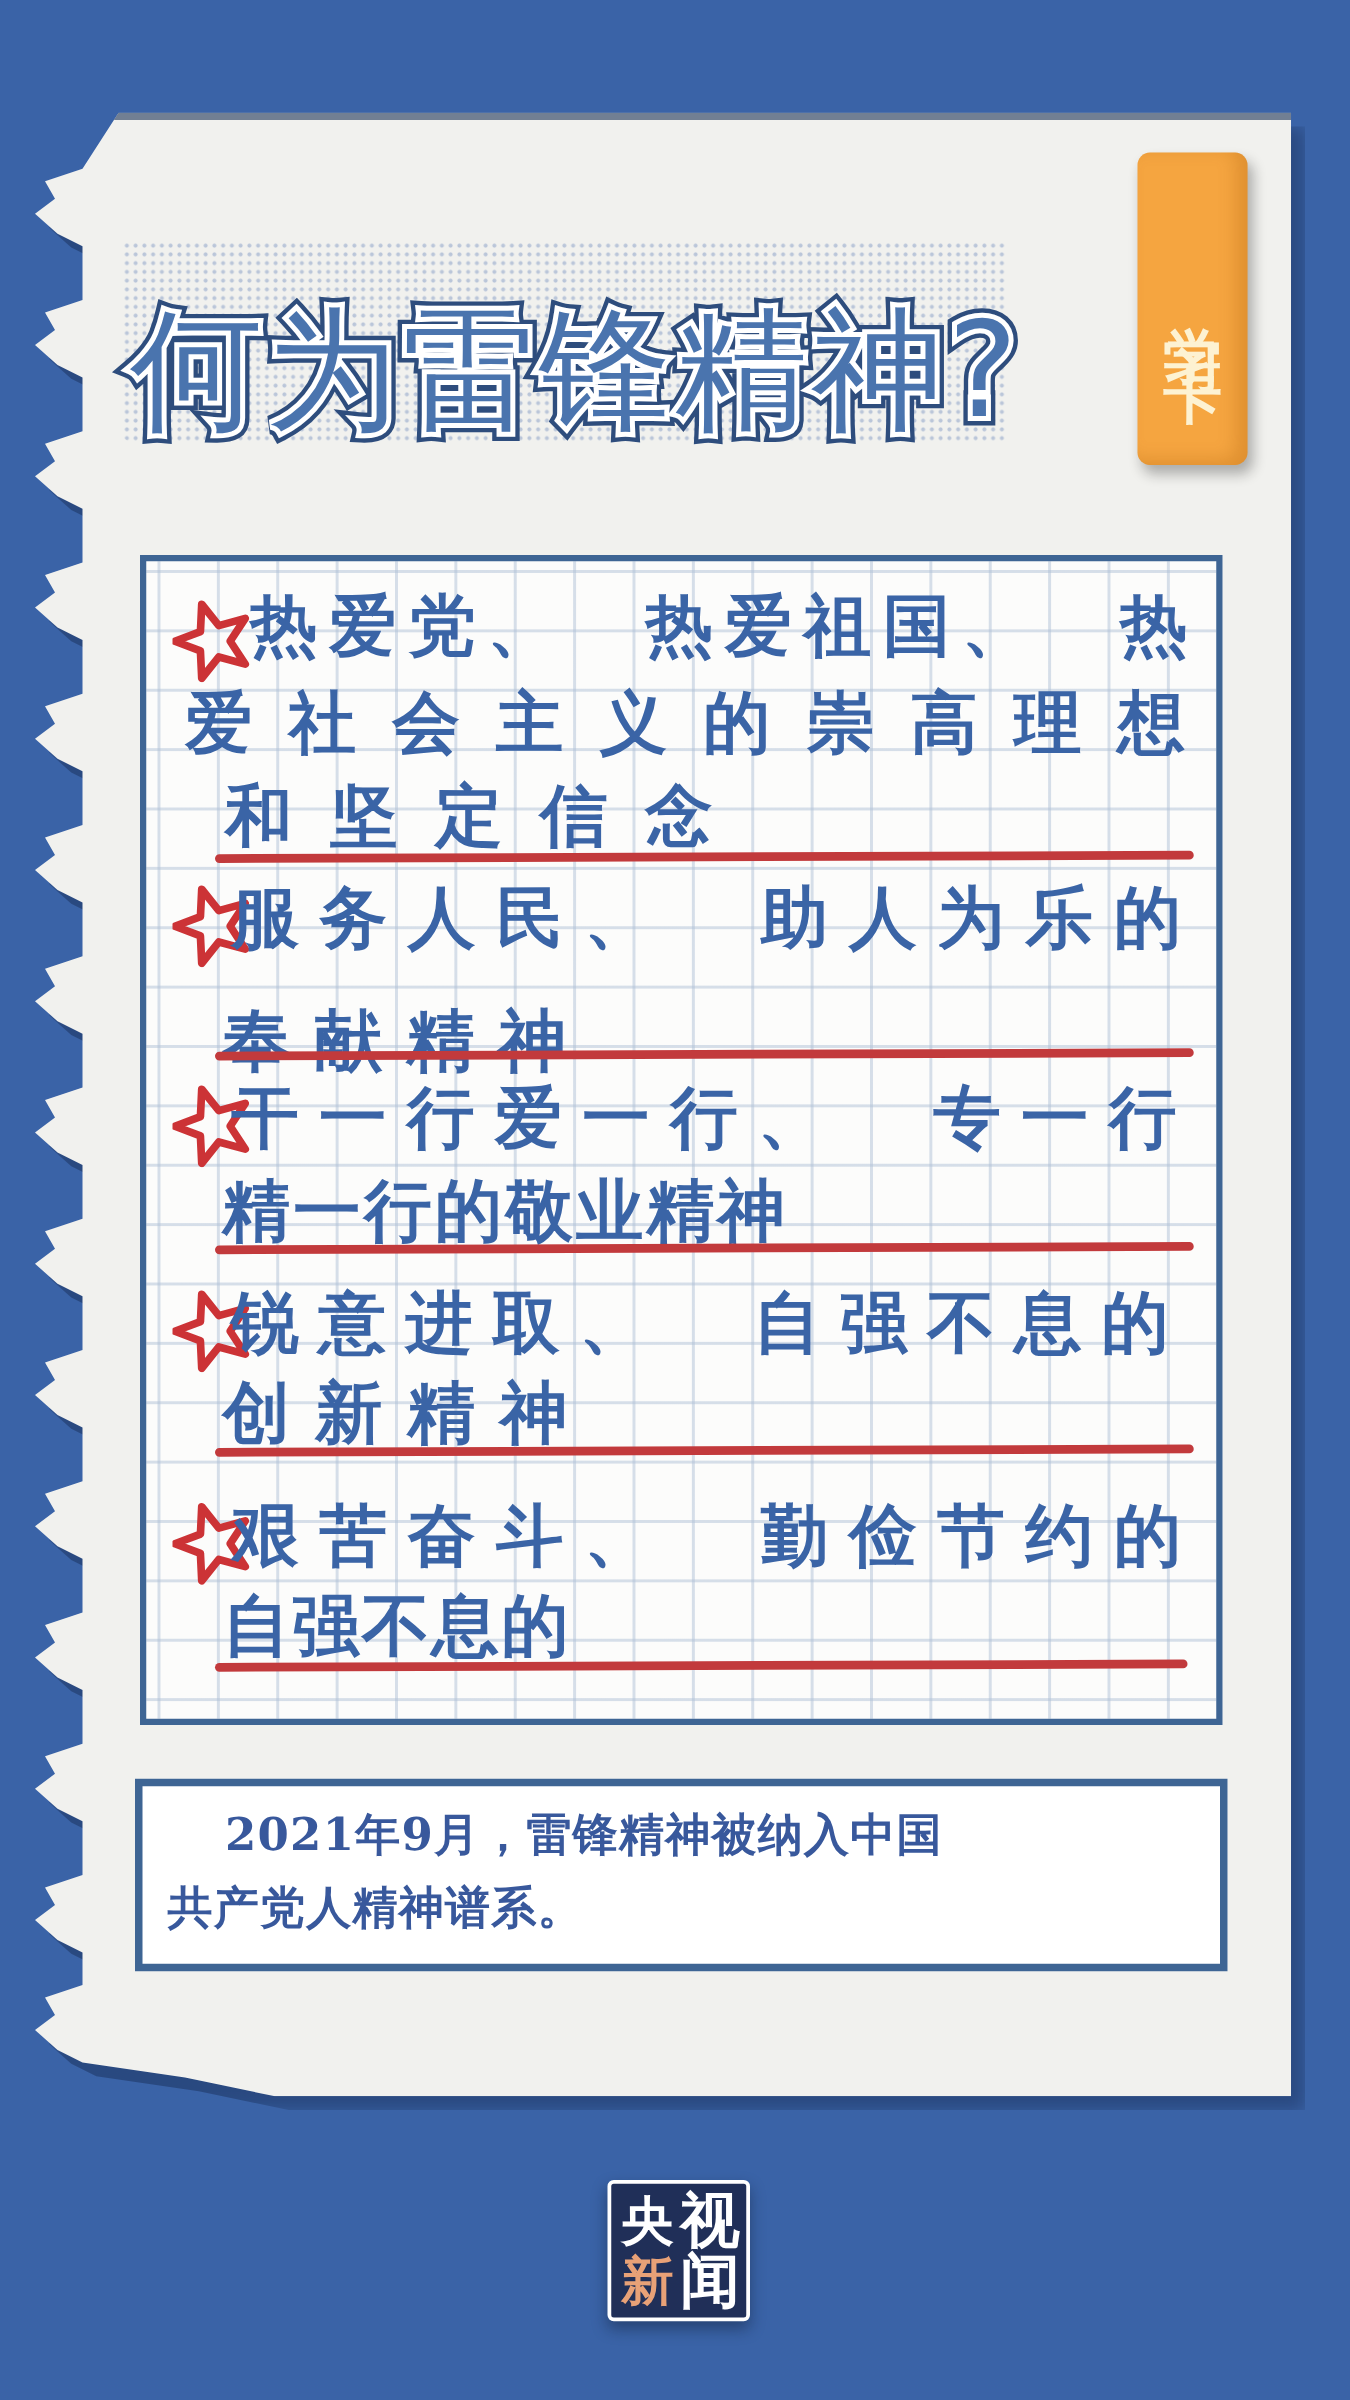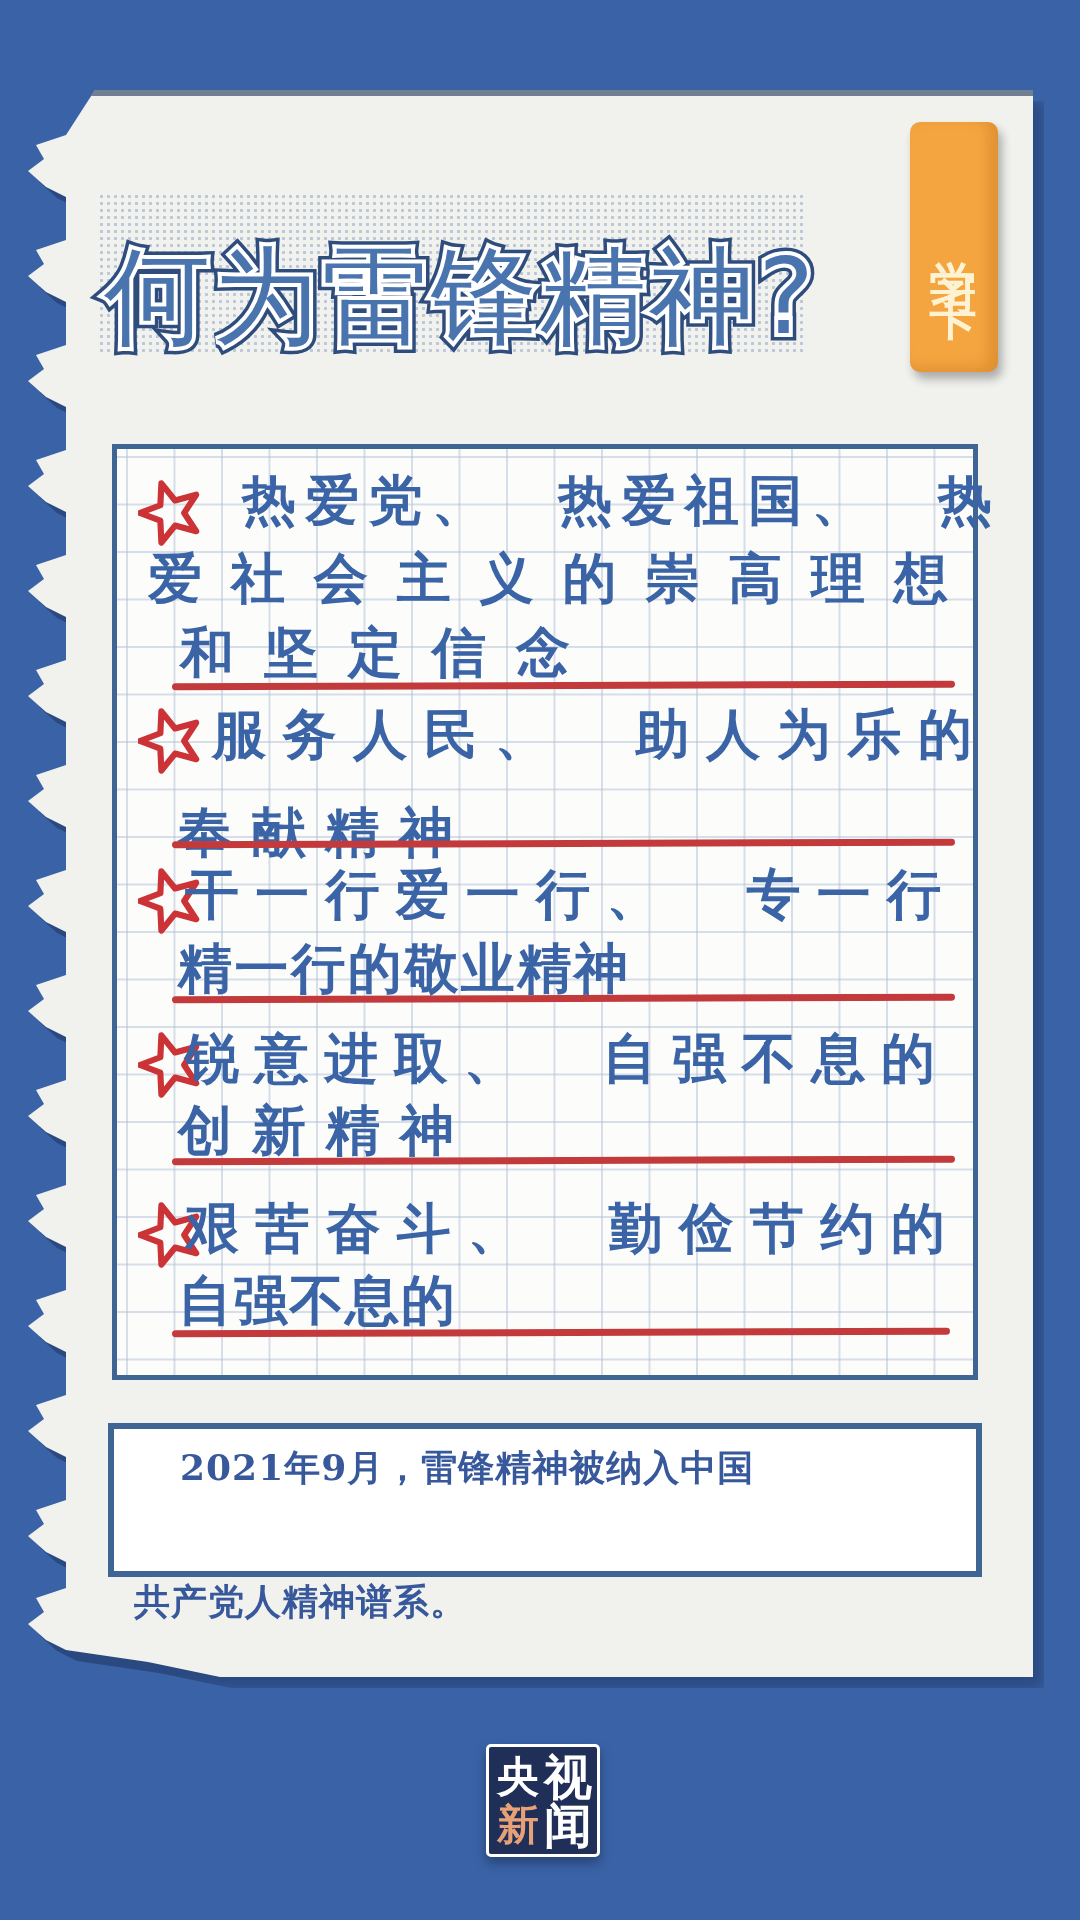--- a/index.html
+++ b/index.html
@@ -138,29 +138,29 @@
 
 <div class="tab">
   <div class="tab-label">学习卡</div>
 </div>
 
 <div class="main-box"></div>
 
 <svg class="star" style="left:138px;top:480px;" viewBox="0 0 70 70">
   <polygon points="35,2 43.2,23.7 66.4,24.8 48.3,39.3 54.4,61.7 35,49 15.6,61.7 21.7,39.3 3.6,24.8 26.8,23.7" fill="none" stroke="#cc3336" stroke-width="6.5" stroke-linejoin="round" transform="rotate(-18 35 35)"></polygon>
 </svg>
-<div class="hand-line" style="left:200px;top:470px;width:750px;margin-left:42px;">热爱党、　热爱祖国、　热</div>
+<div class="hand-line" style="left:200px;top:470px;width:750px;">热爱党、　热爱祖国、　热</div>
 <div class="hand-line" style="left:148px;top:548px;width:800px;">爱社会主义的崇高理想</div>
 <div class="hand-line" style="left:180px;top:622px;width:390px;">和坚定信念</div>
 <div class="red-underline" style="left:172px;top:682px;width:783px;"></div>
 
 <svg class="star" style="left:138px;top:708px;" viewBox="0 0 70 70">
   <polygon points="35,2 43.2,23.7 66.4,24.8 48.3,39.3 54.4,61.7 35,49 15.6,61.7 21.7,39.3 3.6,24.8 26.8,23.7" fill="none" stroke="#cc3336" stroke-width="6.5" stroke-linejoin="round" transform="rotate(-18 35 35)"></polygon>
 </svg>
-<div class="hand-line" style="left:185px;top:704px;width:760px;margin-left:27px;">服务人民、　助人为乐的</div>
+<div class="hand-line" style="left:185px;top:704px;width:760px;">服务人民、　助人为乐的</div>
 <div class="hand-line" style="left:178px;top:778px;width:275px;margin-top:24px;">奉献精神</div>
 <div class="red-underline" style="left:172px;top:840px;width:783px;"></div>
 
 <svg class="star" style="left:138px;top:868px;" viewBox="0 0 70 70">
   <polygon points="35,2 43.2,23.7 66.4,24.8 48.3,39.3 54.4,61.7 35,49 15.6,61.7 21.7,39.3 3.6,24.8 26.8,23.7" fill="none" stroke="#cc3336" stroke-width="6.5" stroke-linejoin="round" transform="rotate(-18 35 35)"></polygon>
 </svg>
 <div class="hand-line" style="left:185px;top:864px;width:756px;">干一行爱一行、　专一行</div>
 <div class="hand-line" style="left:178px;top:938px;width:450px;">精一行的敬业精神</div>
 <div class="red-underline" style="left:172px;top:995px;width:783px;"></div>
 
@@ -173,20 +173,20 @@
 
 <svg class="star" style="left:138px;top:1202px;" viewBox="0 0 70 70">
   <polygon points="35,2 43.2,23.7 66.4,24.8 48.3,39.3 54.4,61.7 35,49 15.6,61.7 21.7,39.3 3.6,24.8 26.8,23.7" fill="none" stroke="#cc3336" stroke-width="6.5" stroke-linejoin="round" transform="rotate(-18 35 35)"></polygon>
 </svg>
 <div class="hand-line" style="left:185px;top:1198px;width:760px;">艰苦奋斗、　勤俭节约的</div>
 <div class="hand-line" style="left:178px;top:1270px;width:277px;">自强不息的</div>
 <div class="red-underline" style="left:172px;top:1329px;width:778px;"></div>
 
 <div class="note-box"></div>
 <div class="note-line" style="left:180px;top:1444px;">2021年9月，雷锋精神被纳入中国</div>
-<div class="note-line" style="left:134px;top:1578px;">共产党人精神谱系。</div>
+<div class="note-line" style="left:134px;top:1502px;">共产党人精神谱系。</div>
 
 <div class="logo">
   <span class="c1">央</span>
   <span class="c2">视</span>
   <span class="c3">新</span>
   <span class="c4">闻</span>
 </div>
 
 </body></html>

